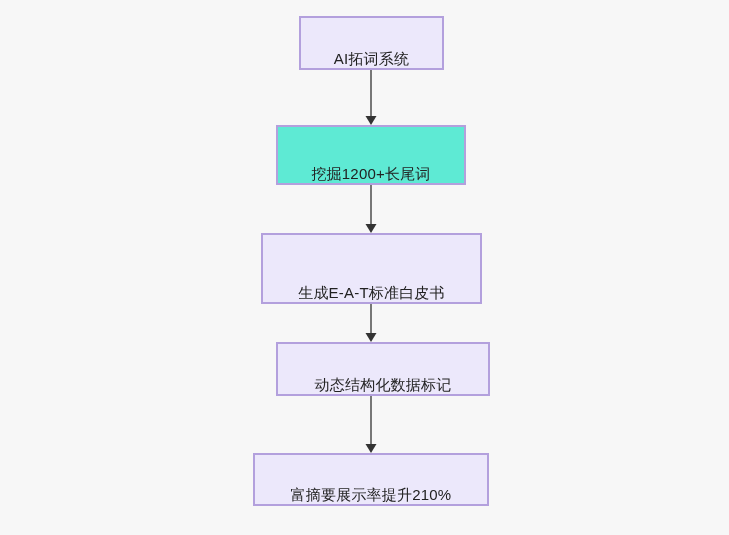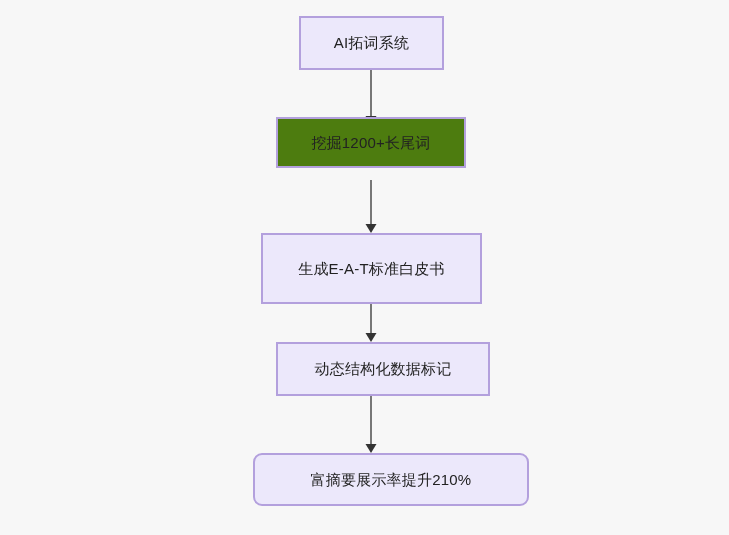--- a/index.html
+++ b/index.html
@@ -25,21 +25,21 @@
     width: 729px;
     height: 535px;
     pointer-events: none;
   }
   .node {
     position: absolute;
     box-sizing: border-box;
     background: #ece8fb;
     border: 2px solid #b3a0dd;
     display: flex;
-    align-items: center;
+    align-items: flex-end;
     justify-content: center;
   }
   .node-label {
     color: #222222;
     font-size: 15px;
     line-height: 1.2;
     letter-spacing: 0.2px;
     white-space: nowrap;
     text-align: center;
   }
@@ -65,29 +65,29 @@
       <g>
         <line x1="371" y1="396" x2="371" y2="445" stroke="#777777" stroke-width="2"></line>
         <polygon points="365.5,444 376.5,444 371,453" fill="#333333"></polygon>
       </g>
     </svg>
 
   <div class="node" style="left: 299px; top: 16px; width: 145px; height: 54px; background: rgb(236, 232, 251); border-color: rgb(179, 160, 221);">
     <span class="node-label">AI拓词系统</span>
   </div>
 
-  <div class="node" style="left: 276px; top: 117px; width: 190px; height: 51px; background: #4d7c0f; border-color: rgb(179, 160, 221);">
+  <div class="node" style="left: 276px; top: 125px; width: 190px; height: 60px; background: #5eead4; border-color: rgb(179, 160, 221);">
     <span class="node-label">挖掘1200+长尾词</span>
   </div>
 
   <div class="node" style="left: 261px; top: 233px; width: 221px; height: 71px; background: rgb(236, 232, 251); border-color: rgb(179, 160, 221);">
     <span class="node-label">生成E-A-T标准白皮书</span>
   </div>
 
   <div class="node" style="left: 276px; top: 342px; width: 214px; height: 54px; background: rgb(236, 232, 251); border-color: rgb(179, 160, 221);">
     <span class="node-label">动态结构化数据标记</span>
   </div>
 
-  <div class="node" style="left: 253px; top: 453px; width: 276px; height: 53px; background: rgb(236, 232, 251); border-color: rgb(179, 160, 221); border-radius: 9px;">
+  <div class="node" style="left: 253px; top: 453px; width: 236px; height: 53px; background: rgb(236, 232, 251); border-color: rgb(179, 160, 221);">
     <span class="node-label">富摘要展示率提升210%</span>
   </div>
 
 </div>
 
 </body></html>

